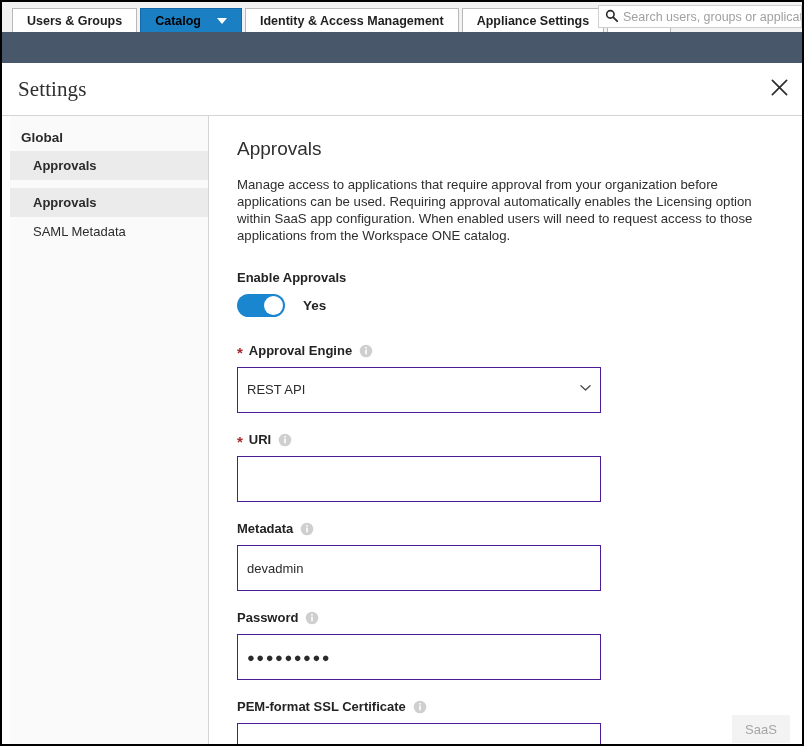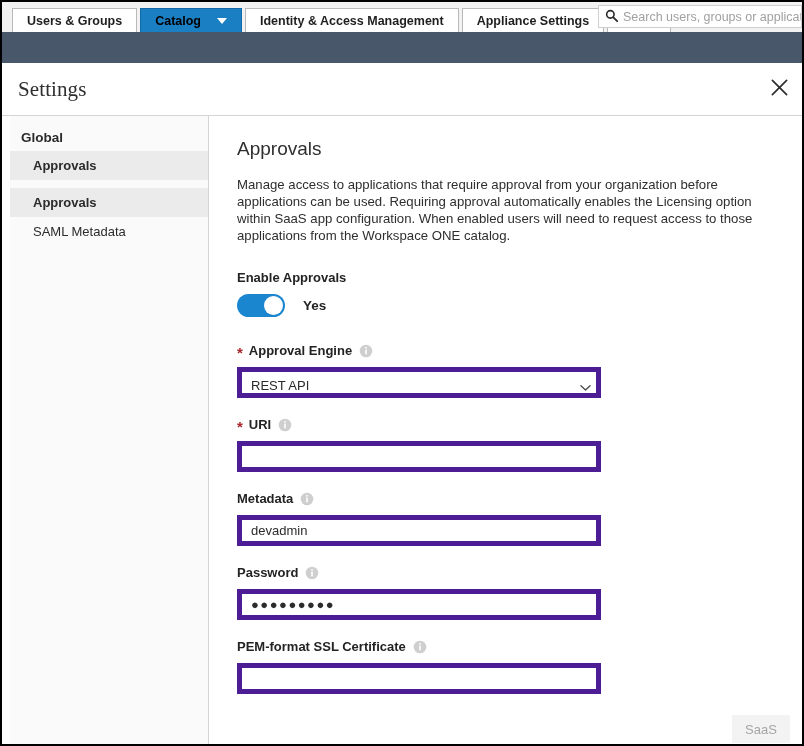--- a/index.html
+++ b/index.html
@@ -234,23 +234,23 @@
     font-size: 13.5px;
     font-weight: bold;
     color: #232323;
     margin-left: 18px;
   }
 
   .field-block { margin-bottom: 19px; }
 
   .text-input, .select-input {
     width: 364px;
-    height: 31px;
-    box-sizing: border-box;
-    border: 5px solid #4c1d95;
+    height: 46px;
+    box-sizing: border-box;
+    border: 1px solid #4c1d95;
     background: #ffffff;
     font-family: "Liberation Sans", sans-serif;
     font-size: 13px;
     color: #2b2b2b;
     padding: 0 9px;
     outline: none;
     display: block;
   }
   .select-wrap {
     position: relative;

